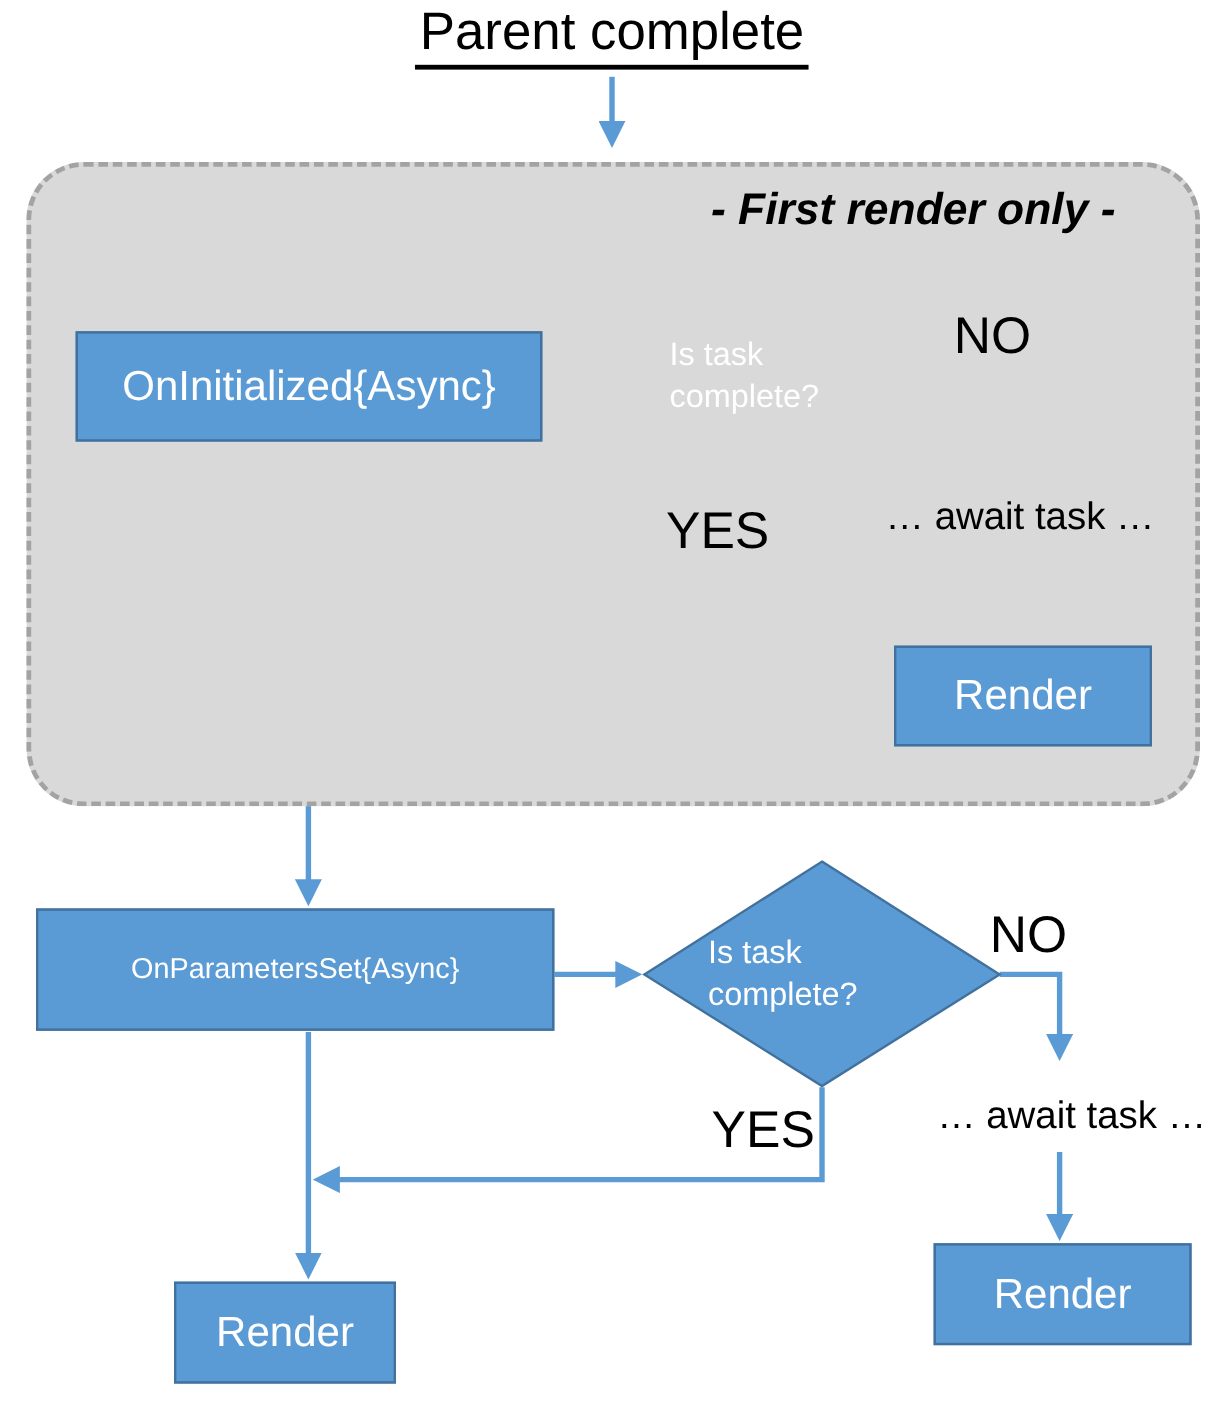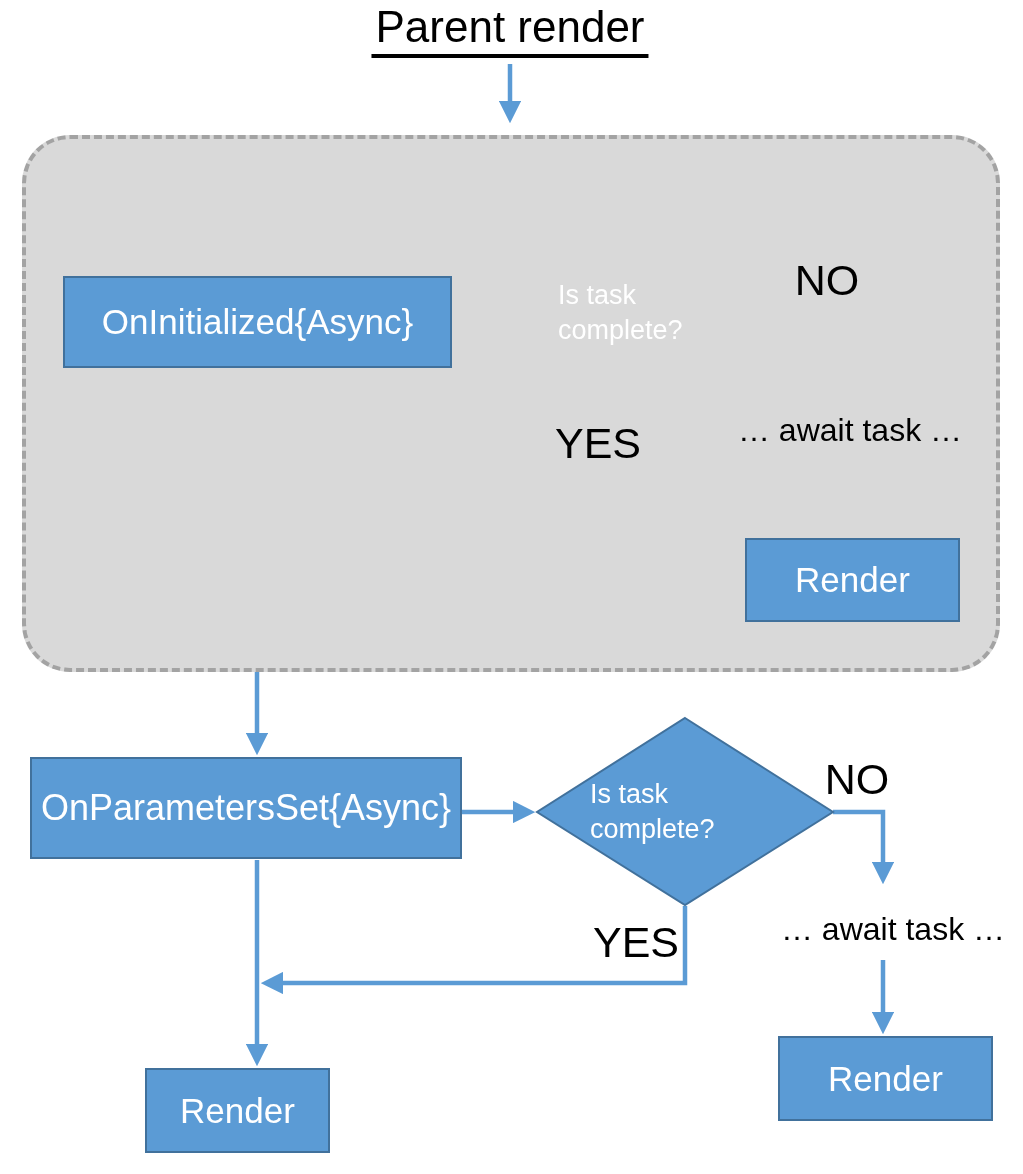--- a/index.html
+++ b/index.html
@@ -33,21 +33,21 @@
     font-size:37px;font-weight:bold;font-style:italic;
     color:var(--text-dark);white-space:nowrap;
   }
   .node{
     position:absolute;background:var(--node-fill);
     border:2px solid var(--node-border);box-sizing:border-box;
     color:var(--text-on-node);display:flex;align-items:center;justify-content:center;
     white-space:nowrap;
   }
   .proc1{left:63px;top:266px;width:389px;height:92px;font-size:35px;margin-top:10px;}
-  .proc2{left:30px;top:757px;width:432px;height:102px;font-size:36px;}
+  .proc2{left:30px;top:757px;width:432px;height:102px;font-size:24px;}
   .render1{left:745px;top:538px;width:215px;height:84px;font-size:35px;}
   .render2{left:778px;top:1036px;width:215px;height:85px;font-size:35px;}
   .render3{left:145px;top:1068px;width:185px;height:85px;font-size:35px;}
   .diamond-label{
     position:absolute;transform:translate(-50%,-50%);
     width:190px;text-align:left;color:var(--text-on-node);
     font-size:27px;line-height:1.3;
   }
   .d1{left:653px;top:313px;}
   .d2{left:685px;top:812px;}
@@ -99,22 +99,23 @@
     <polyline class="edge" points="685,906 685,983 281,983" marker-end="url(#arr)"></polyline>
 
     <line class="edge" x1="257" y1="860" x2="257" y2="1046" marker-end="url(#arr)"></line>
 
     <polygon class="diamond" points="653,220 802,313 653,407 504,313"></polygon>
     <polygon class="diamond" points="685,718 833,812 685,905 537,812"></polygon>
   </svg>
 
   <div class="group"></div>
 
-  <div class="title">Parent render</div>
+  <div class="title">Parent complete</div>
 
+  <div class="group-label">- First render only -</div>
 
   <div class="node proc1">OnInitialized{Async}</div>
   <div class="node render1">Render</div>
   <div class="node proc2">OnParametersSet{Async}</div>
   <div class="node render2">Render</div>
   <div class="node render3">Render</div>
 
   <div class="diamond-label d1">Is task complete?</div>
   <div class="diamond-label d2">Is task complete?</div>
 

